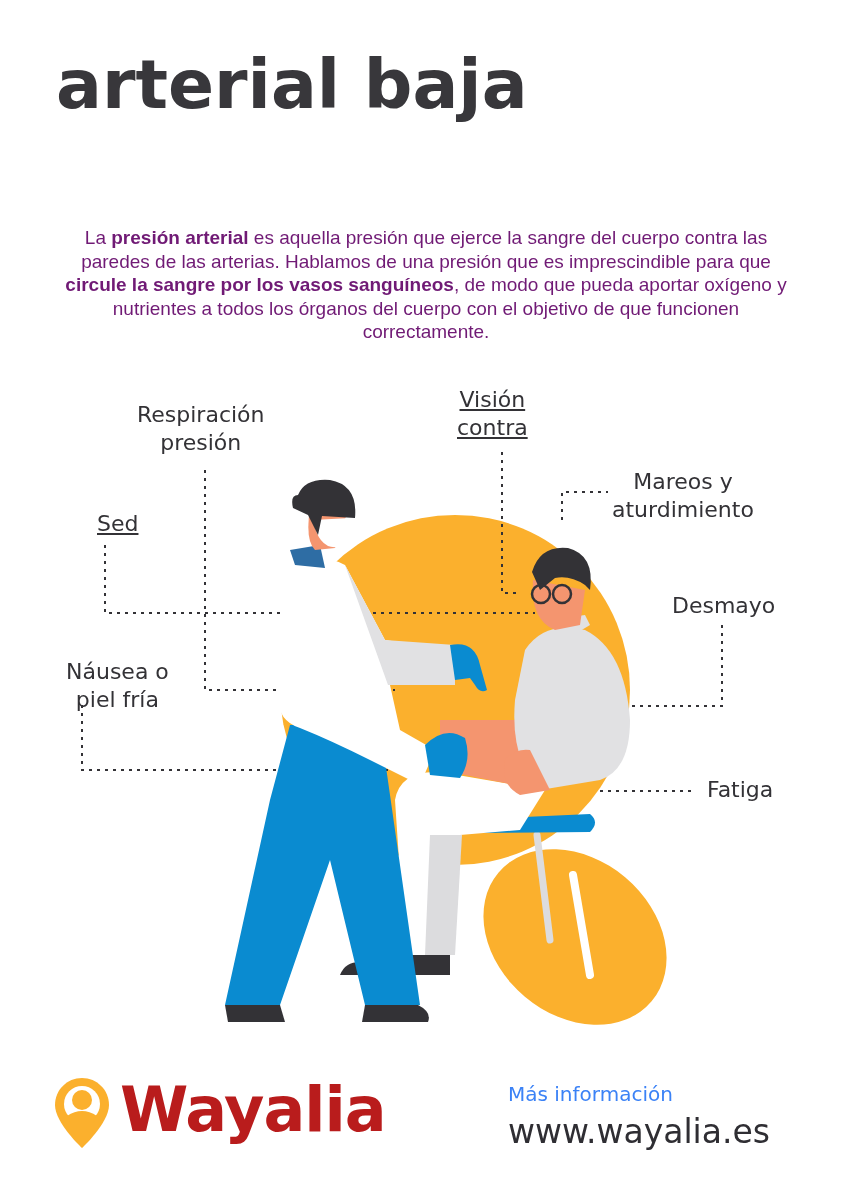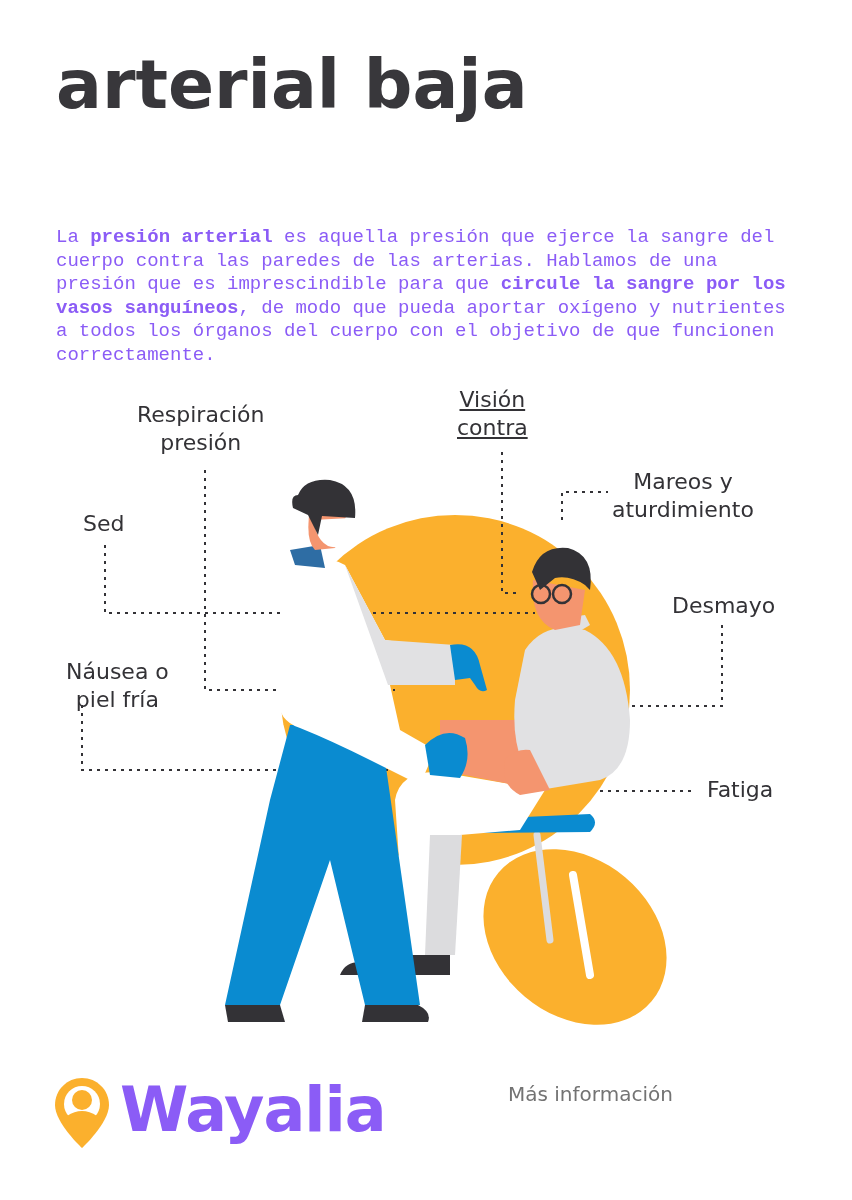--- a/index.html
+++ b/index.html
@@ -8,42 +8,43 @@
     font-family: "DejaVu Sans", sans-serif; color: #333236;
   }
   .title {
     position: absolute; left: 56px; top: 48px; margin: 0;
     font-family: "DejaVu Sans", sans-serif; font-weight: bold;
     font-size: 68px; line-height: 74px; color: #38373b; letter-spacing: 0px;
   }
   .title span { display: block; }
   .intro {
     position: absolute; left: 56px; top: 226px; width: 740px; margin: 0;
-    font-size: 19px; line-height: 23.5px; color: #8b5cf6;
-    font-family: Liberation Mono, monospace;
+    font-size: 19px; line-height: 23.5px; color: #701a75;
+    font-family: Liberation Sans, sans-serif;
+    text-align: center;
   }
   .intro b { font-weight: bold; }
   .label {
     position: absolute; font-size: 22px; line-height: 28px; color: #333236;
     text-align: center; font-family: "DejaVu Sans", sans-serif; font-weight: normal;
     white-space: nowrap;
   }
   .label span { display: block; }
   svg.art { position: absolute; left: 0; top: 0; }
   .logo {
     position: absolute; left: 52px; top: 1074px; display: flex; align-items: center;
   }
   .logo-word {
     font-family: "DejaVu Sans", sans-serif; font-weight: bold; font-size: 62px;
-    color: #8b5cf6; margin-left: 10px; line-height: 1; letter-spacing: -1px;
+    color: #b91c1c; margin-left: 10px; line-height: 1; letter-spacing: -1px;
   }
   .more {
     position: absolute; left: 508px; top: 1082px;
   }
-  .more-label { font-size: 20px; color: #737373; line-height: 24px; font-family: "DejaVu Sans", sans-serif; }
+  .more-label { font-size: 20px; color: #3b82f6; line-height: 24px; font-family: "DejaVu Sans", sans-serif; }
   .more-url { font-size: 33px; color: #2f2e33; line-height: 40px; margin-top: 6px; font-family: "DejaVu Sans", sans-serif; }
 </style>
 </head>
 <body>
 
 <h1 class="title">
   <span>arterial baja</span>
 </h1>
 
 <p class="intro"><span>La </span><b>presión arterial</b><span> es aquella presión que ejerce la sangre del cuerpo contra las paredes de las arterias. Hablamos de una presión que es imprescindible para que </span><b>circule la sangre por los vasos sanguíneos</b><span>, de modo que pueda aportar oxígeno y nutrientes a todos los órganos del cuerpo con el objetivo de que funcionen correctamente.</span></p>
@@ -112,33 +113,34 @@
   <span>presión</span>
 </div>
 <div class="label" style="left:457px; top:386px;text-decoration:underline;">
   <span>Visión</span>
   <span>contra</span>
 </div>
 <div class="label" style="left:612px; top:468px;">
   <span>Mareos y</span>
   <span>aturdimiento</span>
 </div>
-<div class="label" style="left:83px; top:510px;">
+<div class="label" style="left:97px; top:510px;text-decoration:underline;">
   <span>Sed</span>
 </div>
 <div class="label" style="left:672px; top:592px;">
   <span>Desmayo</span>
 </div>
 <div class="label" style="left:33px; top:658px;margin-left:33px;">
   <span>Náusea o</span>
   <span>piel fría</span>
 </div>
 <div class="label" style="left:707px; top:776px;">
   <span>Fatiga</span>
 </div>
 
 <div class="logo">
   <div style="width:58px;height:72px;"></div>
   <div class="logo-word">Wayalia</div>
 </div>
 <div class="more">
   <div class="more-label">Más información</div>
+  <div class="more-url">www.wayalia.es</div>
 </div>
 
 </body></html>

